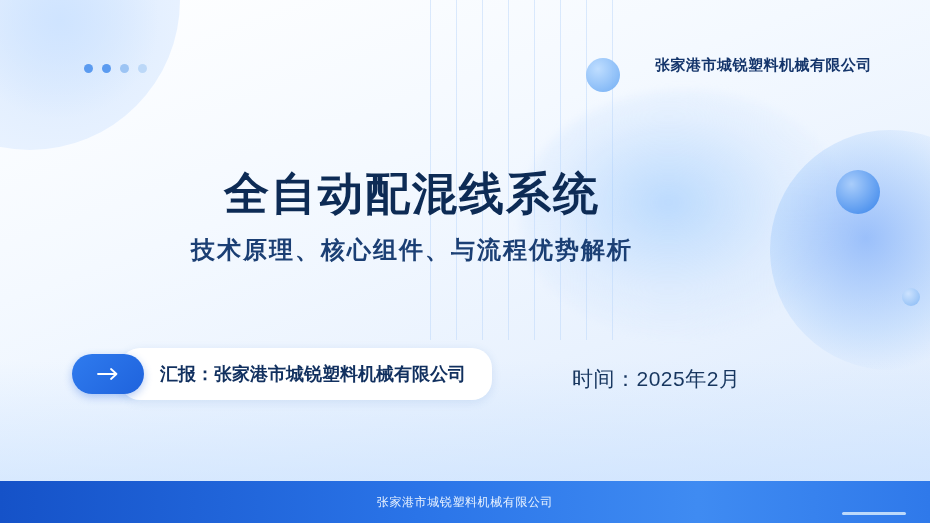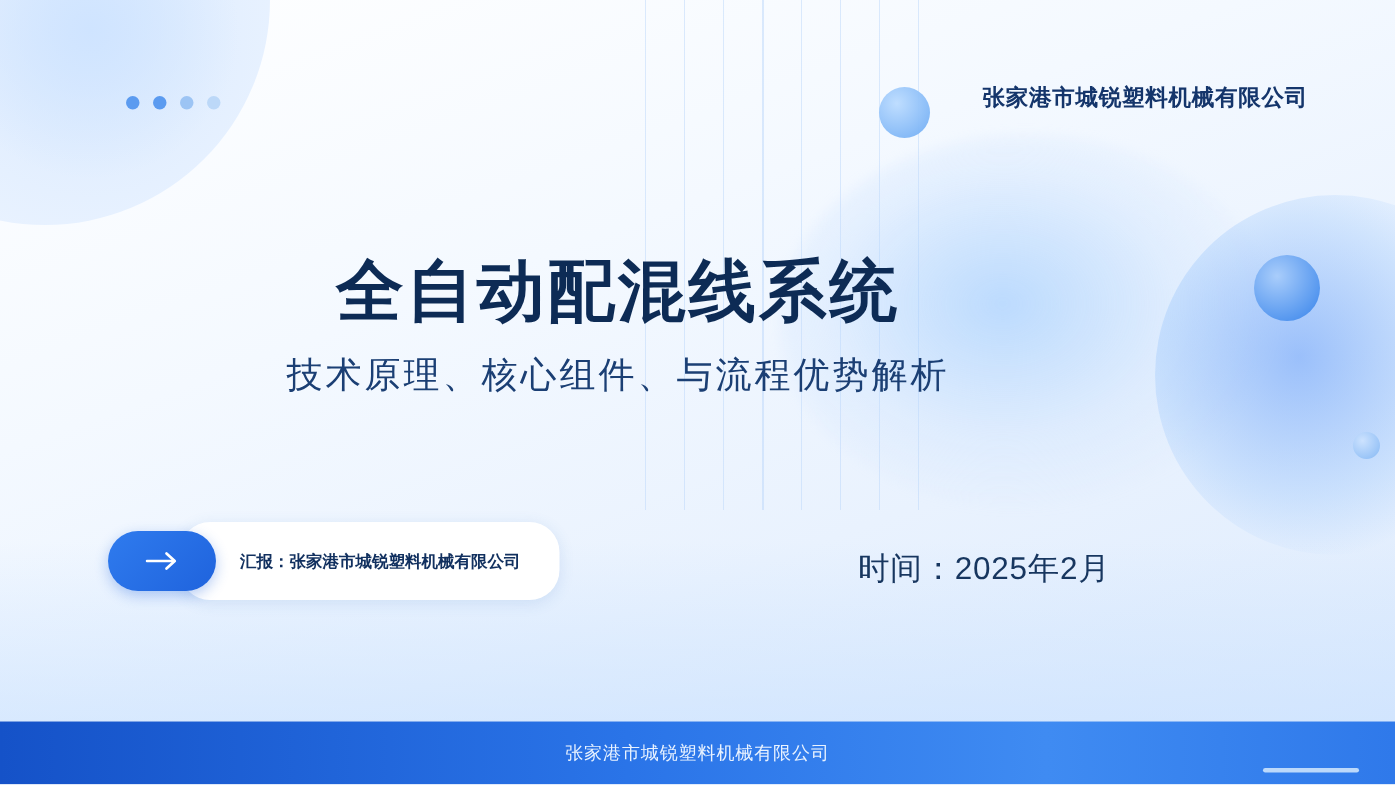--- a/index.html
+++ b/index.html
@@ -156,21 +156,21 @@
     color: #0d2b55;
     letter-spacing: 2px;
     line-height: 1.18;
     margin-top: 4px;
   }
   .subtitle {
     margin-top: 14px;
     font-size: 24px;
     color: #1b3f74;
     letter-spacing: 2px;
-    font-weight: normal;
+    font-weight: bold;
   }
   
   .presenter {
     position: absolute;
     left: 72px;
     top: 354px;
     display: flex;
     align-items: center;
     height: 40px;
   }
@@ -190,21 +190,21 @@
     display: block;
   }
   .presenter-pill {
     margin-left: -24px;
     height: 52px;
     padding: 0 26px 0 40px;
     border-radius: 20px;
     background: #ffffff;
     display: flex;
     align-items: center;
-    font-size: 11px;
+    font-size: 18px;
     font-weight: bold;
     color: #11305f;
     box-shadow: 0 2px 10px rgba(60, 110, 190, 0.14);
   }
   
   .date-text {
     position: absolute;
     left: 572px;
     top: 365px;
     font-size: 21px;

